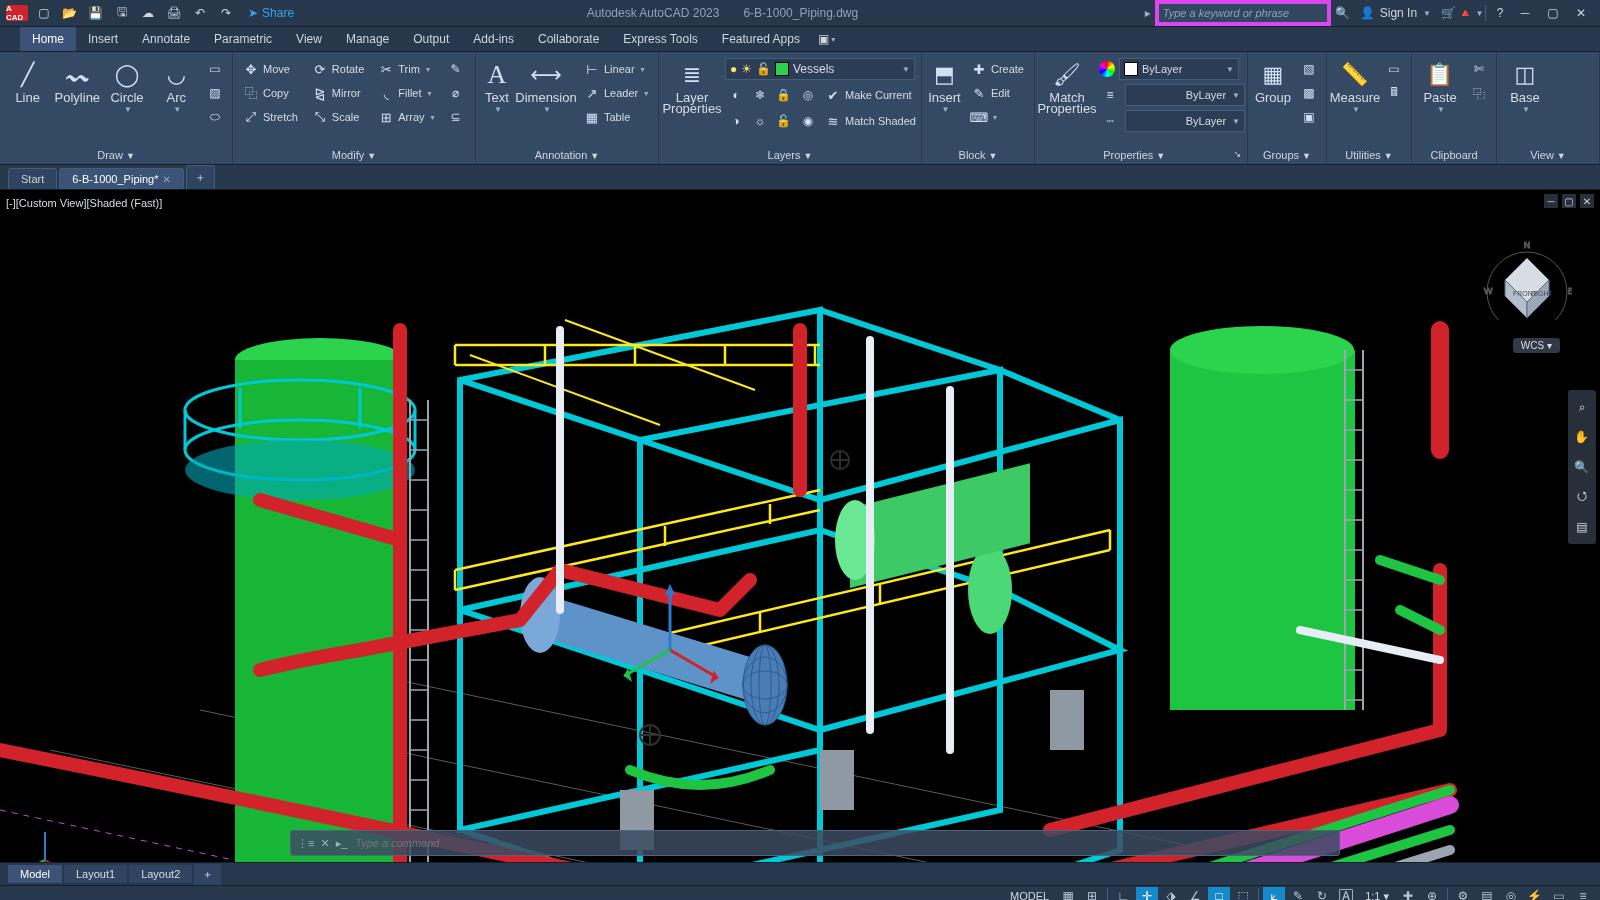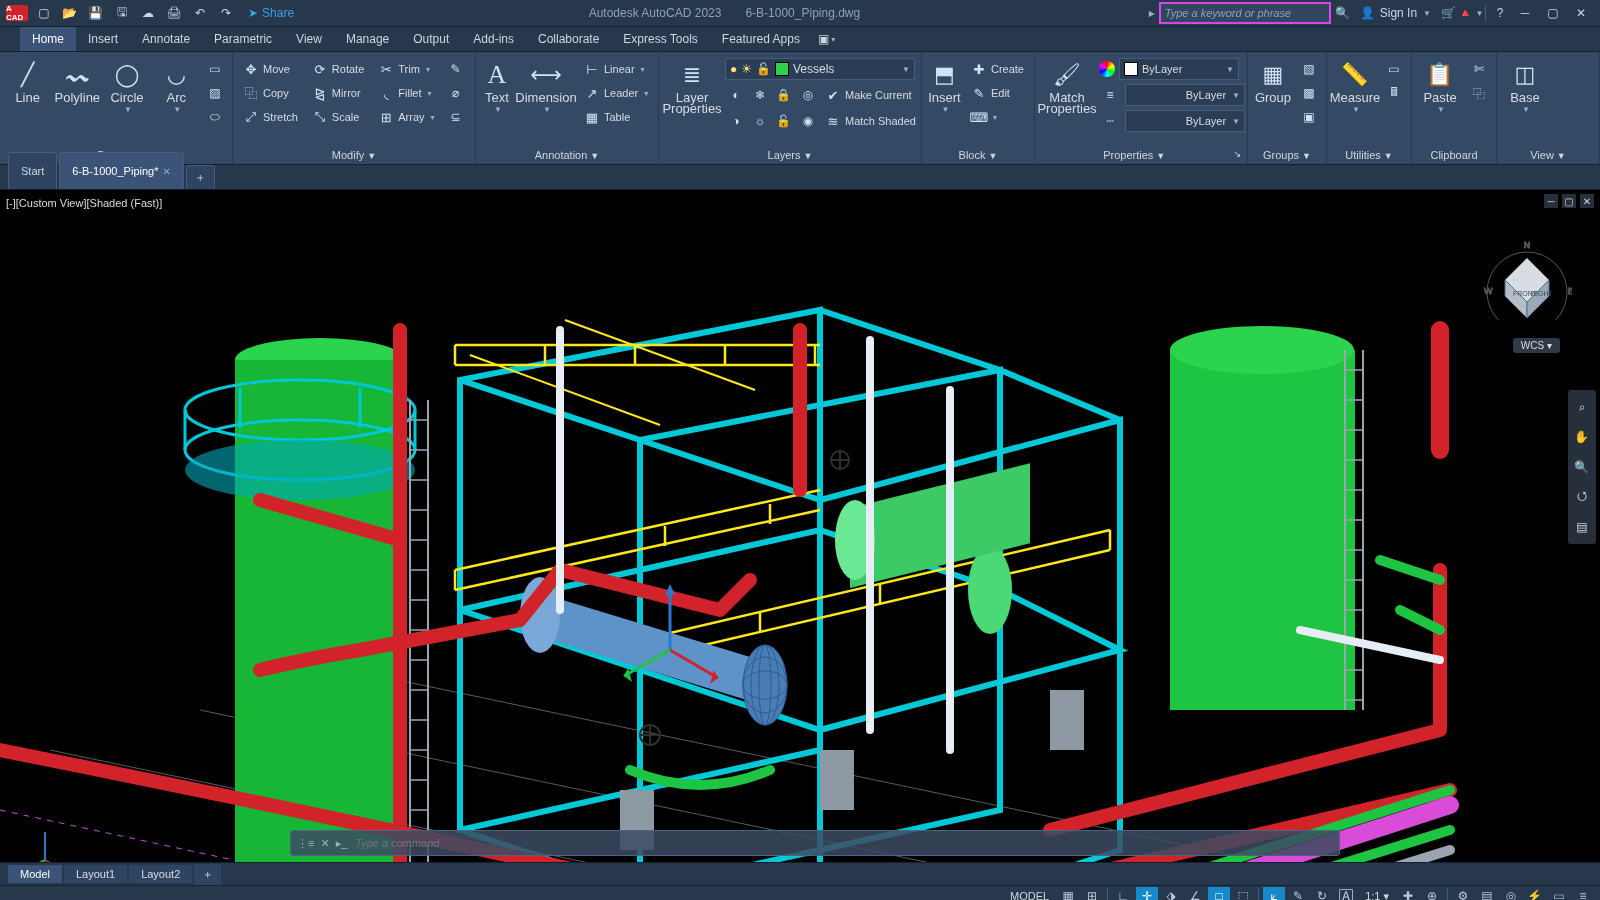--- a/index.html
+++ b/index.html
@@ -3,21 +3,21 @@
 <meta charset="utf-8">
 <style>
 html,body{margin:0;padding:0;width:1600px;height:900px;background:#1e2a3a;font-family:'Segoe UI',Arial,sans-serif;color:#d8dde3;overflow:hidden;font-size:12px}
 .row{display:flex;align-items:center}
 
 #titlebar{height:26px;background:#27374c;display:flex;align-items:center;padding:0 6px;gap:6px;border-bottom:1px solid #13202f}
 .app-icon{width:22px;height:16px;background:#d2232a;color:#fff;font-size:8px;font-weight:bold;display:flex;align-items:center;justify-content:center;border-radius:2px}
 .qat-btn{width:20px;height:20px;display:flex;align-items:center;justify-content:center;color:#cfd6df;font-size:12px;cursor:pointer}
 .title-center{flex:1;display:flex;justify-content:center;gap:24px;color:#8ea2b8}
 .title-right{display:flex;align-items:center;gap:2px}
-.search-box{display:flex;align-items:center;background:#33465f;border:2px solid #d946ef;height:18px;width:160px;padding:0 4px;font-style:italic;color:#8ea2b8;font-size:11px}
+.search-box{display:flex;align-items:center;background:#33465f;border:4px solid #d946ef;height:18px;width:160px;padding:0 4px;font-style:italic;color:#8ea2b8;font-size:11px}
 .win-btn{width:26px;height:22px;display:flex;align-items:center;justify-content:center;color:#cfd6df}
 
 #ribbon-tabs{height:24px;background:#27374c;display:flex;padding-left:20px;border-bottom:1px solid #13202f}
 .rtab{padding:0 12px;display:flex;align-items:center;color:#cfd6df;cursor:pointer;font-size:12px}
 .rtab.active{background:#3a5376;color:#fff}
 
 #ribbon{height:112px;background:#344963;display:flex;overflow:hidden;border-bottom:1px solid #13202f}
 .panel{border-right:1px solid #27374c;display:flex;flex-direction:column;padding:4px 6px 0}
 .panel-body{flex:1;display:flex;gap:6px}
 .panel-label{text-align:center;font-size:11px;color:#cfd6df;padding:3px 0;white-space:nowrap}
@@ -29,21 +29,21 @@
 .smallrow .icn{width:16px;height:16px;display:flex;align-items:center;justify-content:center;color:#cfe2f5;font-size:13px}
 .col{display:flex;flex-direction:column;gap:2px;padding-top:2px}
 .dd-arrow{font-size:8px;color:#9bb0c7;margin-left:2px}
 .icon-only{width:22px;height:22px;display:flex;align-items:center;justify-content:center;color:#cfe2f5;cursor:pointer}
 .layer-row{display:flex;align-items:center;gap:4px;height:22px}
 .layer-combo{display:flex;align-items:center;background:#2b3d55;border:1px solid #455d79;height:20px;width:180px;padding:0 4px;gap:4px}
 .prop-combo{display:flex;align-items:center;background:#2b3d55;border:1px solid #455d79;height:20px;width:110px;padding:0 4px;gap:4px;font-size:11px}
 .color-sw{width:12px;height:12px;border:1px solid #000}
 
 #filetabs{height:24px;background:#27374c;display:flex;align-items:end;padding-left:8px;gap:2px;border-bottom:1px solid #13202f}
-.ftab{padding:12px 12px;background:#2e4460;border:1px solid #455d79;border-bottom:none;color:#cfd6df;font-size:11px;cursor:pointer;display:flex;align-items:center;gap:4px;border-radius:3px 3px 0 0}
+.ftab{padding:4px 12px;background:#2e4460;border:1px solid #455d79;border-bottom:none;color:#cfd6df;font-size:11px;cursor:pointer;display:flex;align-items:center;gap:4px;border-radius:3px 3px 0 0}
 .ftab.active{background:#3a5376;color:#fff}
 .ftab .x{font-size:10px;color:#96a8bc}
 
 #canvas-wrap{position:relative;height:672px;background:#000;overflow:hidden}
 #viewlabel{position:absolute;top:7px;left:6px;color:#d8dde3;font-size:11px}
 #viewcube{position:absolute;top:40px;right:28px;width:90px;height:90px}
 #wcs-badge{position:absolute;top:148px;right:40px;background:rgba(80,95,115,.6);padding:2px 8px;border-radius:3px;font-size:10px;color:#d8dde3}
 #navbar{position:absolute;top:200px;right:4px;width:28px;background:rgba(70,85,105,.55);border-radius:3px;display:flex;flex-direction:column;gap:4px;padding:4px 0;align-items:center}
 #navbar .nb{width:22px;height:26px;display:flex;align-items:center;justify-content:center;color:#cfd6df;cursor:pointer}
 #vp-ctrl{position:absolute;top:4px;right:6px;display:flex;gap:4px}

